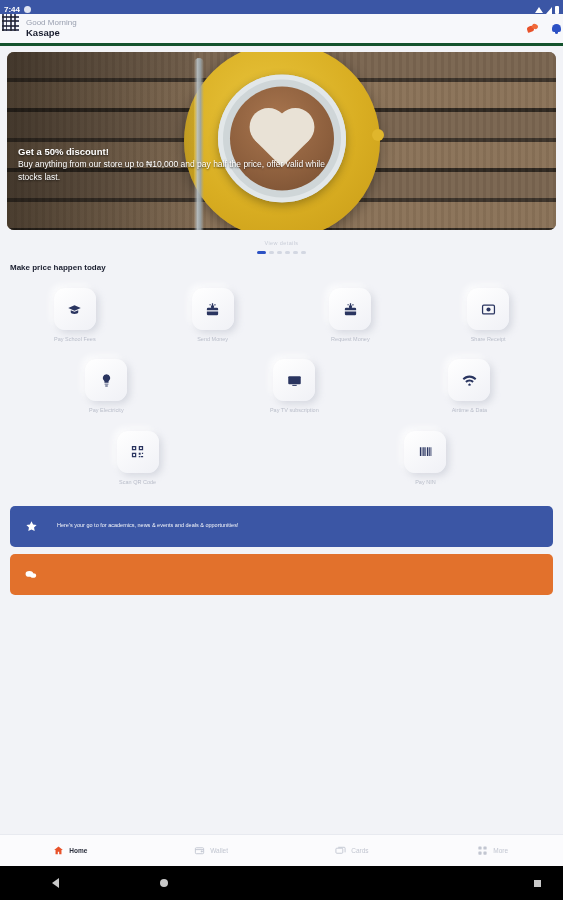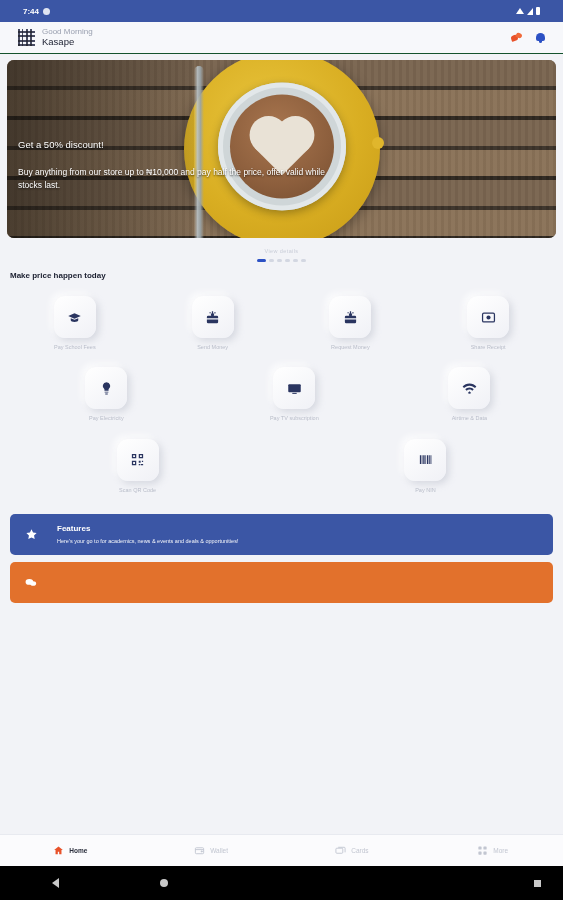--- a/index.html
+++ b/index.html
@@ -5,23 +5,23 @@
   * { margin:0; padding:0; box-sizing:border-box; }
   html, body {
     width:563px; height:900px;
     font-family:"Liberation Sans", sans-serif;
     background:#f2f3f7;
     overflow:hidden;
   }
 
   
   .statusbar {
-    height:22px; background:#3b56a5;
-    display:flex; align-items:center; justify-content:space-between;
-    padding:0 23px; color:#ffffff; font-size:8px; font-weight:bold;
+    height:14px; background:#3b56a5;
+    display:flex; align-items:flex-end; justify-content:space-between;
+    padding:0 4px; color:#ffffff; font-size:8px; font-weight:bold;
   }
   .sb-left { display:flex; align-items:center; gap:4px; }
   .sb-right { display:flex; align-items:center; gap:3px; }
   .sb-dot {
     width:7px; height:7px; border-radius:50%; background:#dfe4f2;
     display:inline-block;
   }
   .tri-wifi {
     width:0; height:0;
     border-left:4px solid transparent; border-right:4px solid transparent;
@@ -31,34 +31,34 @@
     width:0; height:0;
     border-left:6px solid transparent; border-bottom:7px solid #ffffff;
   }
   .batt {
     width:4px; height:8px; background:#ffffff; border-radius:1px;
   }
 
   
   .appbar {
     height:32px; background:#f7f8fb;
-    display:flex; align-items:center; padding:0 18px;
-    border-bottom:1px solid #14532d;
+    display:flex; padding:0 2px;
+    border-bottom:3px solid #14532d;
   }
   .avatar {
     width:17px; height:17px; margin-right:7px; flex:0 0 auto;
     background:
       linear-gradient(90deg,#2a2f4a 0 2px,transparent 2px 4px,#2a2f4a 4px 5px,transparent 5px 8px,#2a2f4a 8px 10px,transparent 10px 12px,#2a2f4a 12px 14px,transparent 14px 17px),
       linear-gradient(0deg,#2a2f4a 0 2px,transparent 2px 4px,#2a2f4a 4px 6px,transparent 6px 9px,#2a2f4a 9px 11px,transparent 11px 13px,#2a2f4a 13px 15px,transparent 15px 17px);
     background-blend-mode:multiply;
     opacity:.85;
   }
   .greet-wrap { display:flex; flex-direction:column; justify-content:center; line-height:1.15; }
   .greet { font-size:8px; color:#9aa0b0; }
-  .uname { font-size:9.5px; color:#1b1f30; font-weight:normal; }
+  .uname { font-size:9.5px; color:#1b1f30; font-weight:bold; }
   .appbar-spacer { flex:1; }
   .appbar-icons { display:flex; align-items:center; gap:14px; }
   .ic-gift {
     position:relative; width:11px; height:10px;
   }
   .ic-gift::before, .ic-gift::after {
     content:""; position:absolute; border-radius:50% 50% 50% 10%;
     background:#e8522a;
   }
   .ic-gift::before { width:7px; height:6px; left:0; top:2px; transform:rotate(-18deg); }
@@ -134,21 +134,21 @@
     position:absolute; left:50%; top:6px; transform:translateX(-88px);
     width:10px; height:180px;
     background:linear-gradient(90deg, rgba(255,255,255,.0), #b9c2c6 35%, #9aa4a8 65%, rgba(255,255,255,.0));
     border-radius:5px; opacity:.9;
   }
   .banner-text {
     position:absolute; left:11px; bottom:46px; right:40%;
     color:#ffffff; text-shadow:0 1px 2px rgba(0,0,0,.7);
     z-index:4;
   }
-  .banner-title { font-size:9.5px; font-weight:normal; margin-bottom:16px; }
+  .banner-title { font-size:9.5px; font-weight:bold; margin-bottom:1px; }
   .banner-sub { font-size:8.5px; line-height:1.55; }
 
   
   .carousel-zone {
     display:flex; flex-direction:column; align-items:center;
     padding-top:10px; gap:5px;
   }
   .carousel-hint { font-size:5.5px; color:#c9cdd8; letter-spacing:.4px; }
   .dots { display:flex; gap:3px; align-items:center; }
   .dot { width:5px; height:3px; border-radius:2px; background:#d3d7e2; }
@@ -376,21 +376,20 @@
   </div>
 
 <div class="cards" id="cards">
     <div class="promo" style="background: rgb(59, 86, 165);">
       <div class="promo-icon">
         <svg width="13" height="13" viewBox="0 0 24 24" fill="#fff">
           <path d="M12 2.5l2.9 6 6.6.9-4.8 4.6 1.2 6.5L12 17.4 6.1 20.5l1.2-6.5L2.5 9.4l6.6-.9z"></path>
         </svg>
       </div>
       <div class="promo-txt">
-        <div class="promo-title">Features</div>
         <div class="promo-sub">Here's your go to for academics, news &amp; events and deals &amp; opportunities!</div>
       </div>
     </div>
     <div class="promo" style="background: rgb(226, 113, 44);">
       <div class="promo-icon">
         <svg width="14" height="13" viewBox="0 0 24 24" fill="#fff">
           <ellipse cx="9" cy="11" rx="7" ry="5.3"></ellipse>
           <ellipse cx="16" cy="14" rx="5.5" ry="4.2"></ellipse>
         </svg>
       </div>

